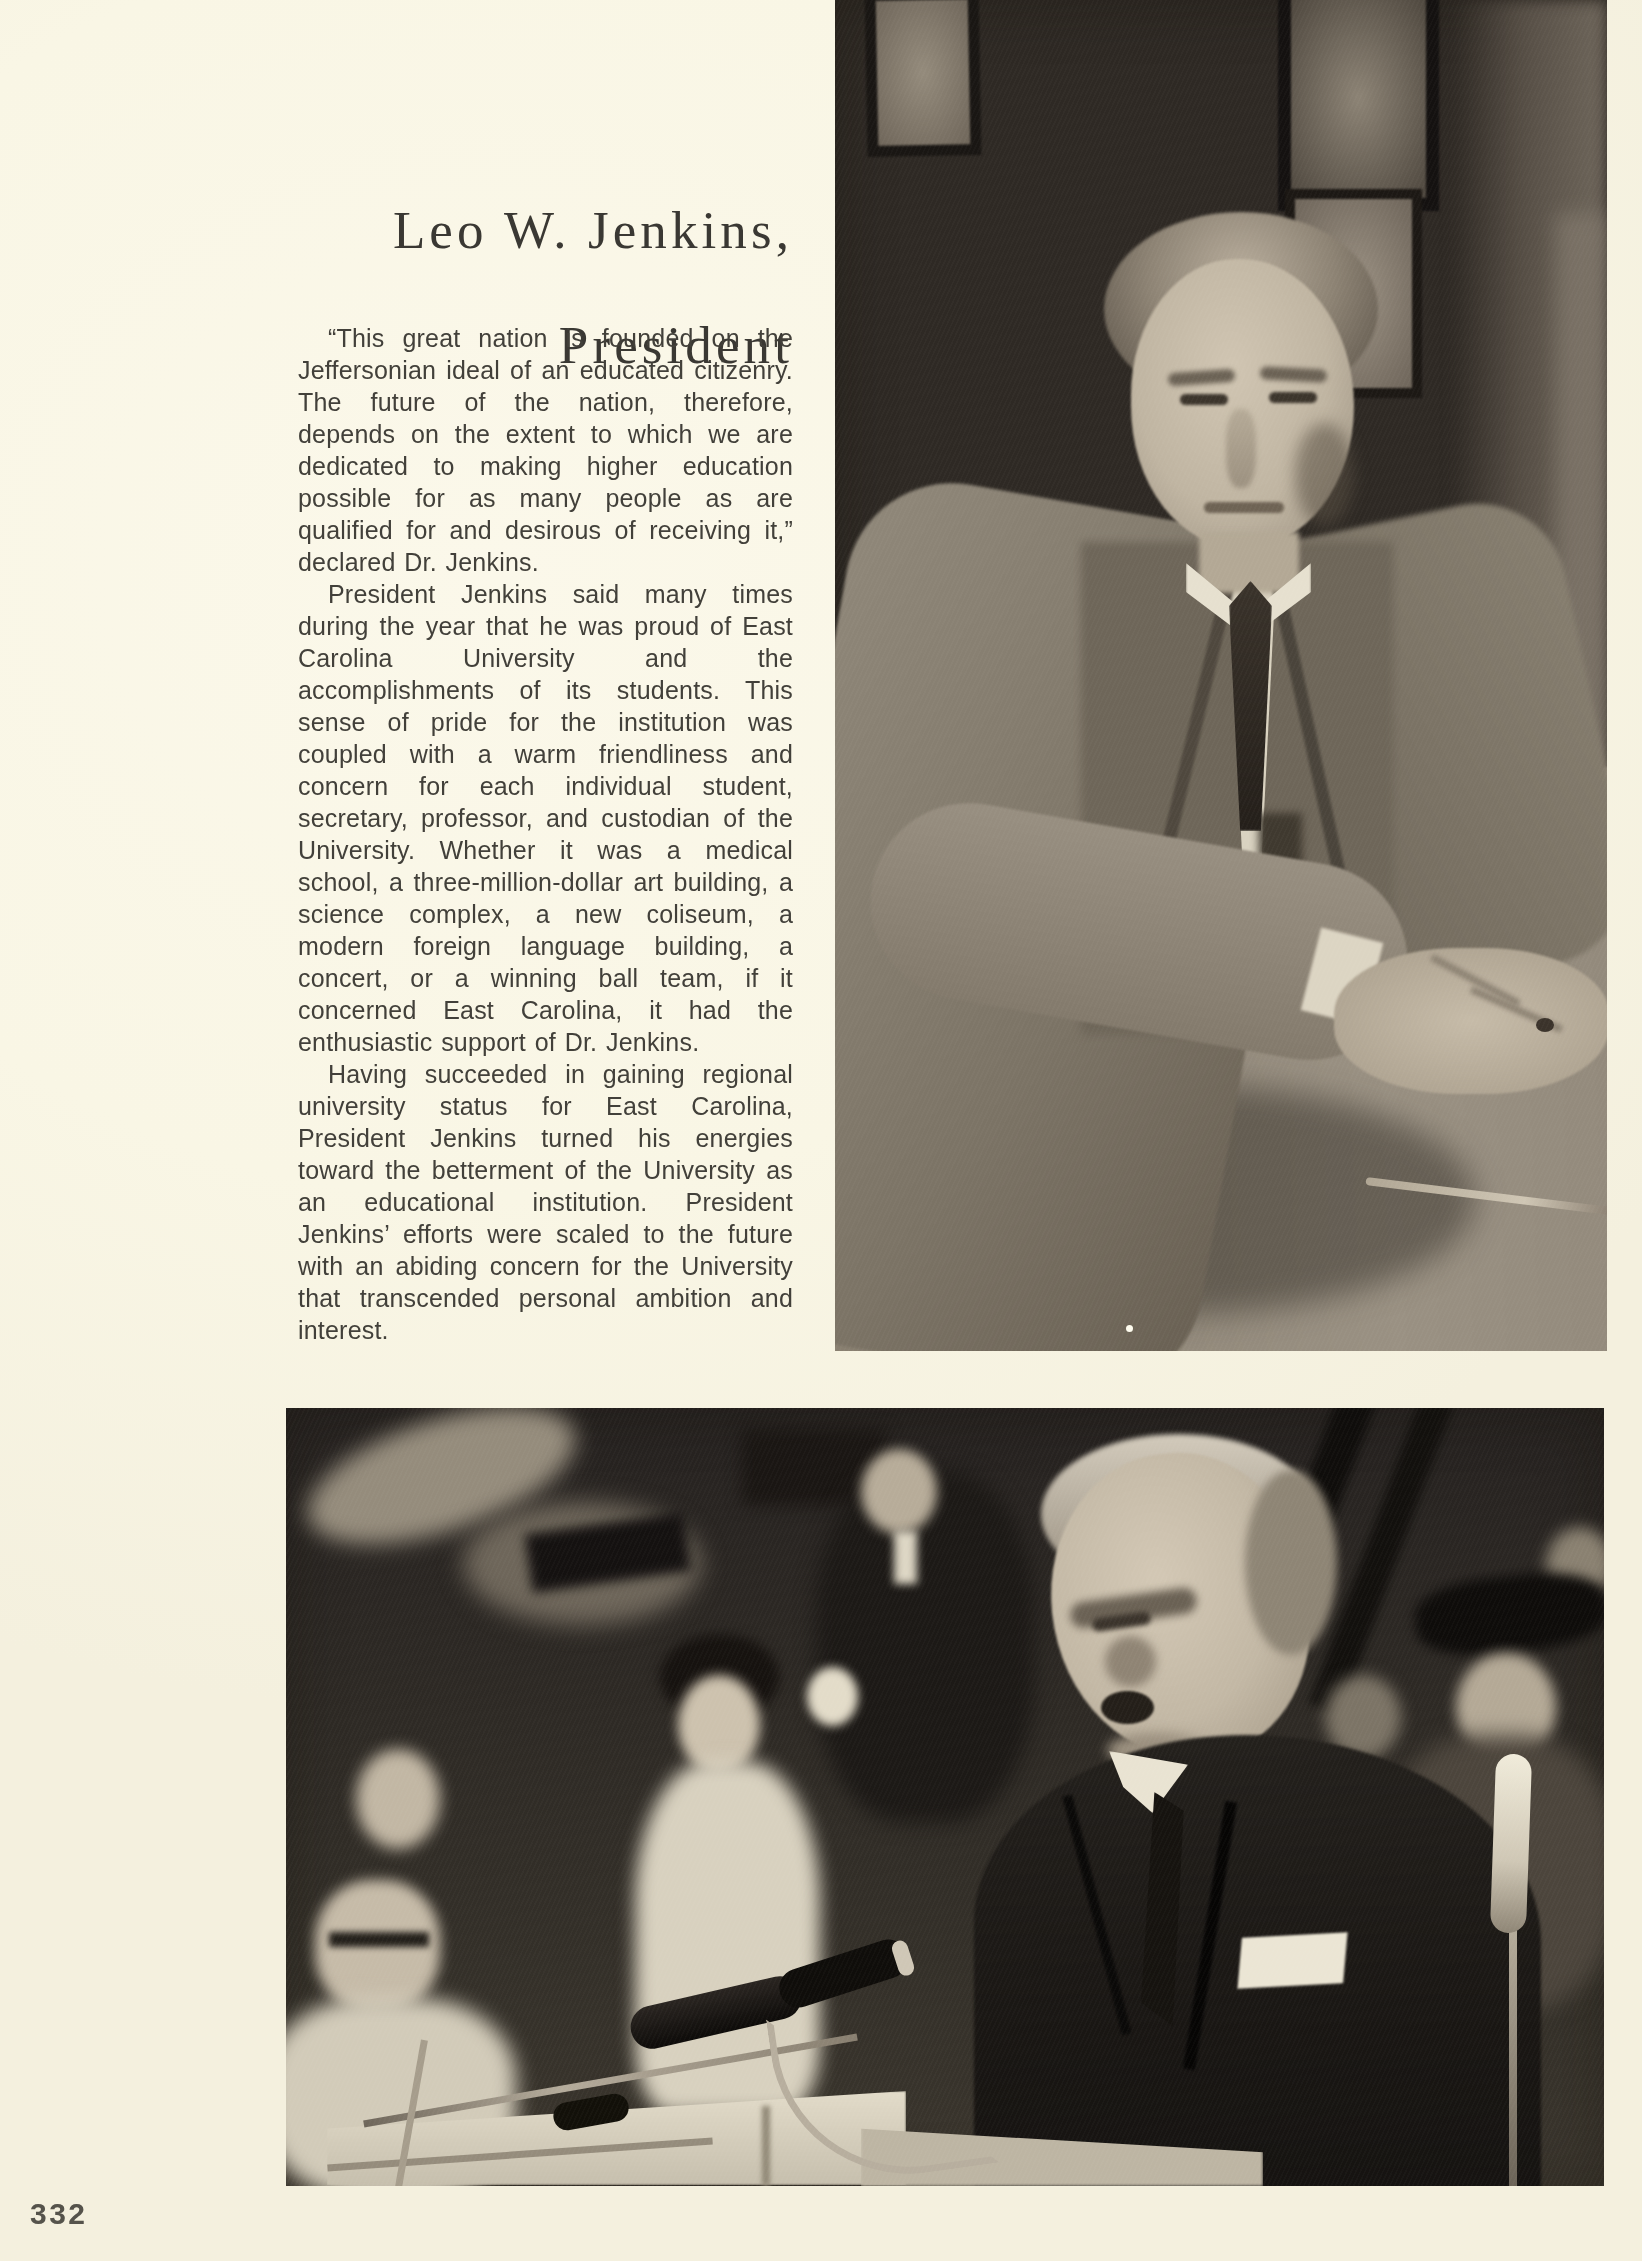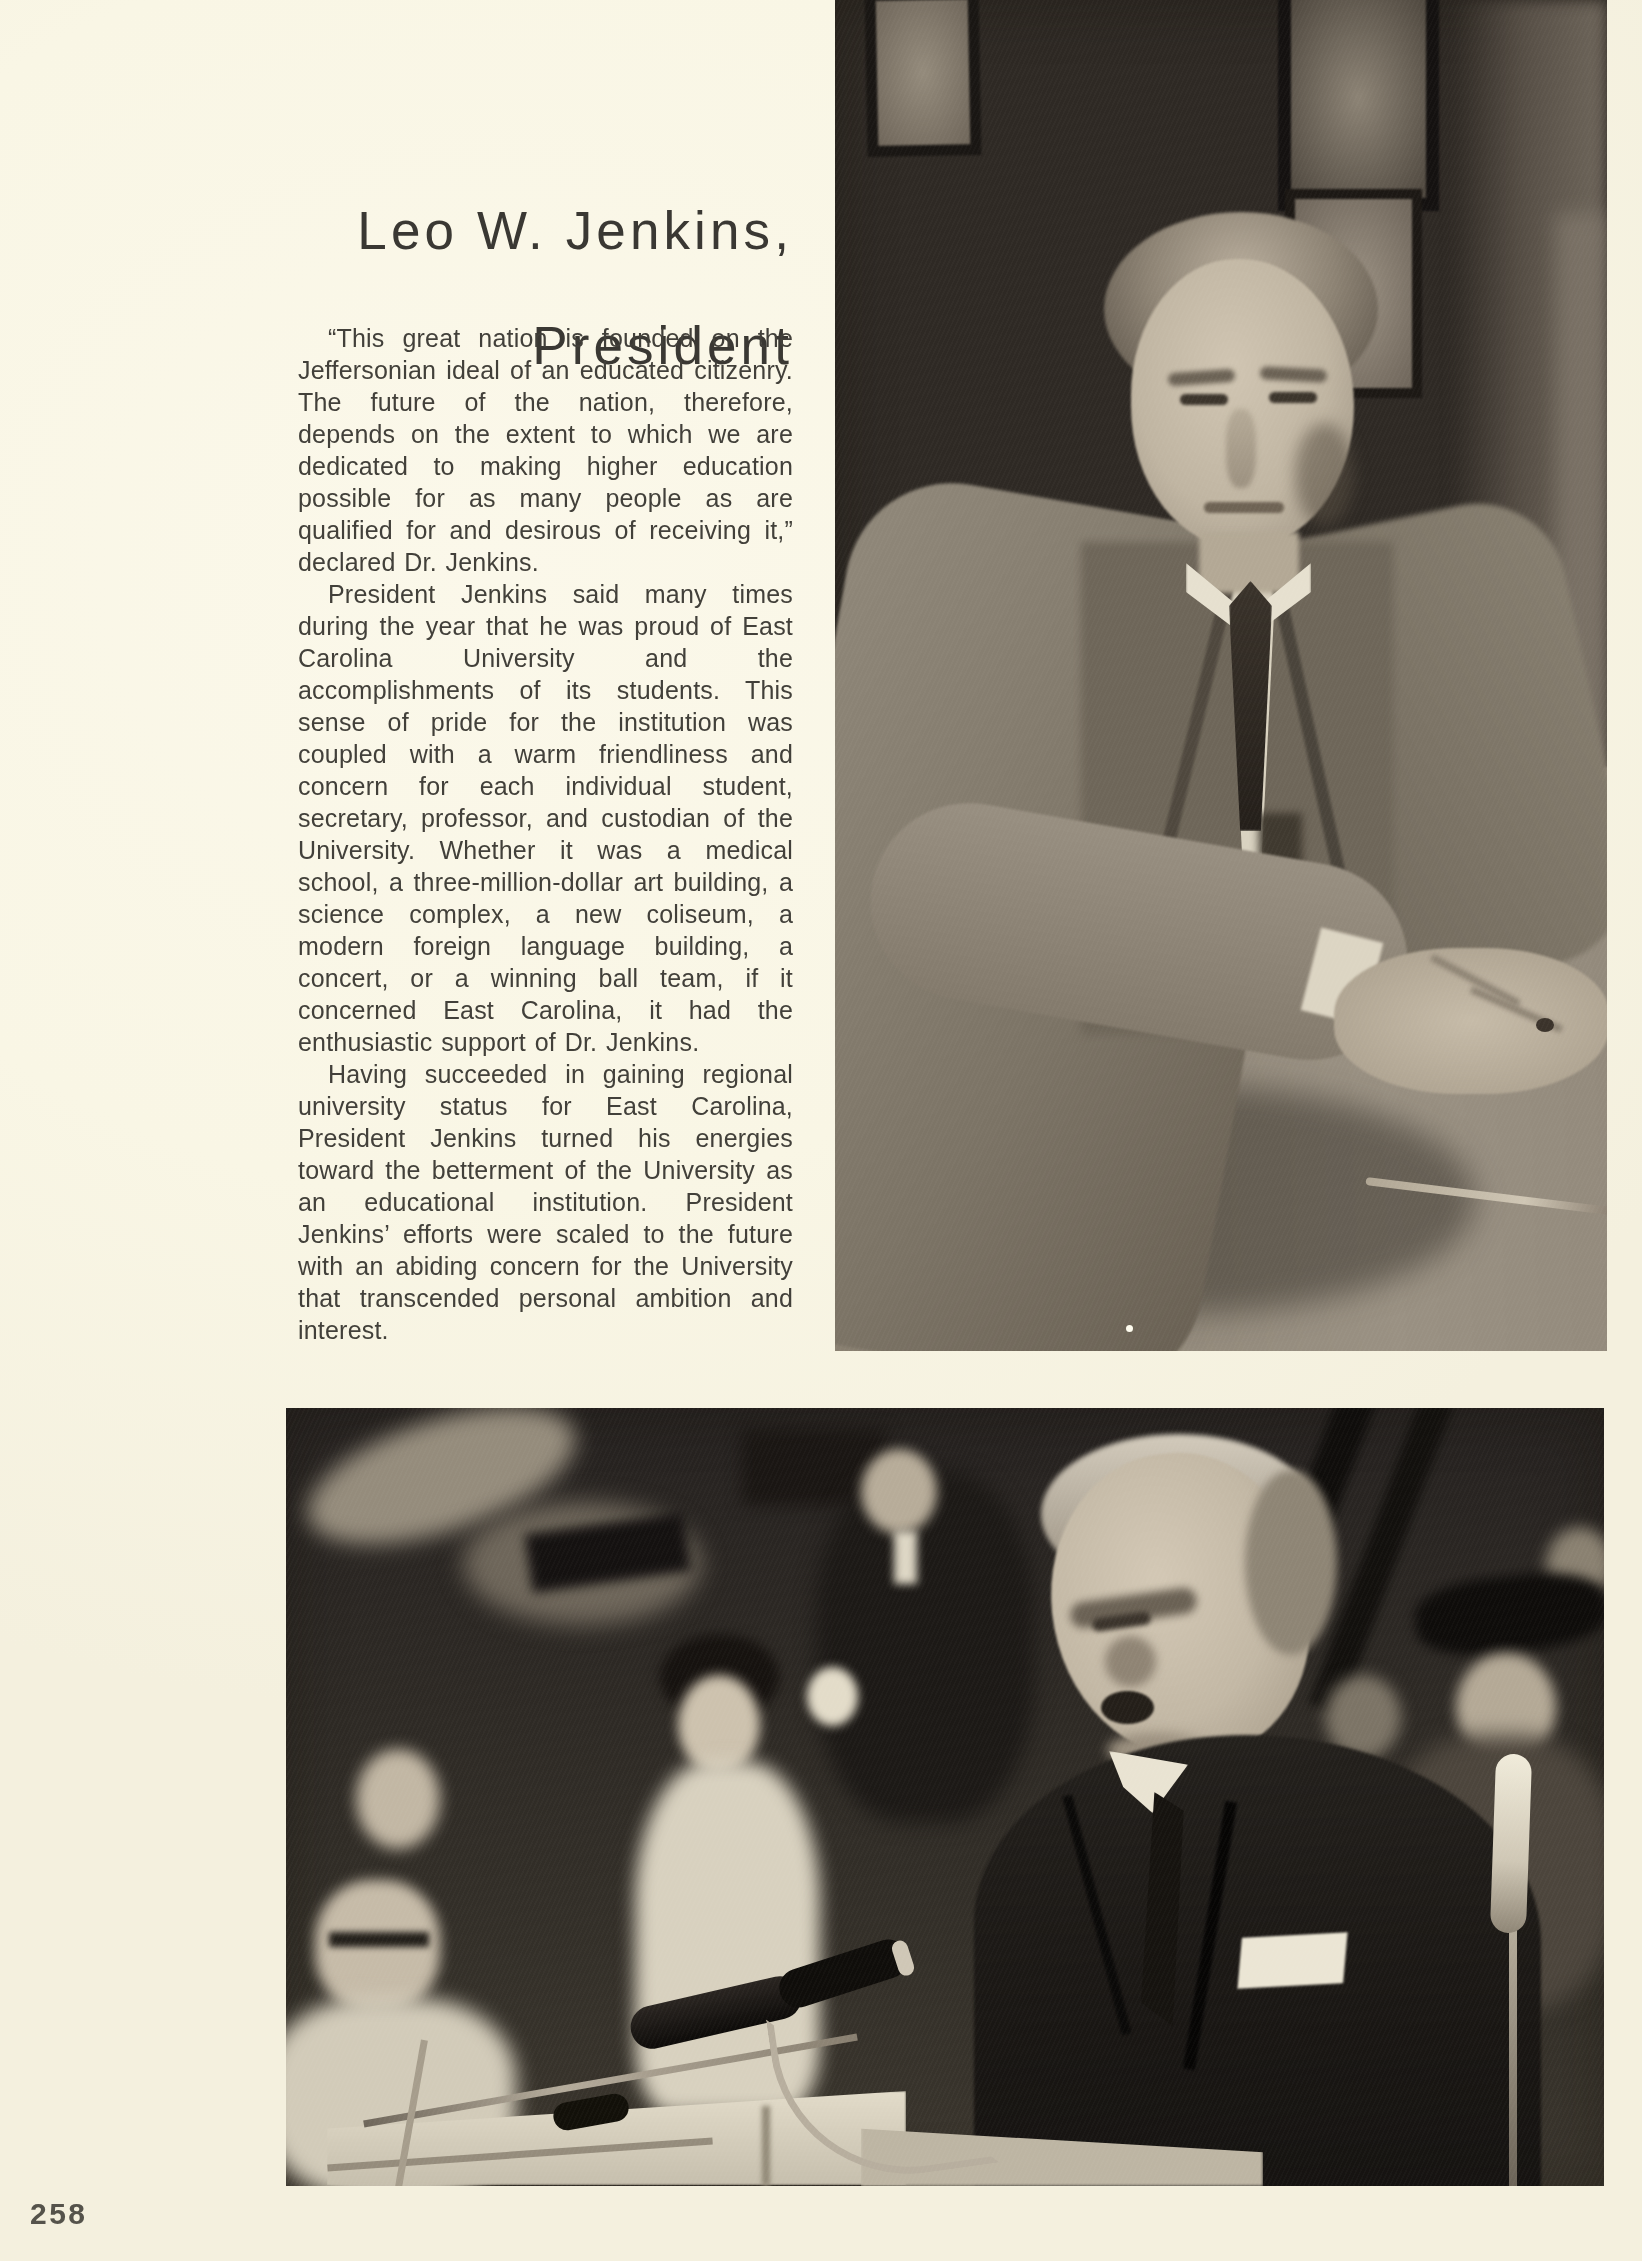--- a/index.html
+++ b/index.html
@@ -1,20 +1,20 @@
 <!DOCTYPE html>
 <html style="font-size:13px"><head>
 <meta charset="utf-8">
 <style>
   html,body{margin:0;padding:0;}
   body{width:1642px;height:2261px;position:relative;font-family:"Liberation Sans",sans-serif;}
   .page{position:absolute;left:0;top:0;width:1642px;height:2261px;overflow:hidden;
         background:radial-gradient(1396px 1150px at 30% 25%, #fbf8ea 0%, #f9f6e5 55%, #f4f0de 100%);}
   .title{position:absolute;left:298px;top:195px;width:495px;text-align:right;
-         color:#3a3833;font-size:53px;line-height:71px;letter-spacing:4.1px;font-weight:400;}
+         color:#3a3833;font-size:53px;line-height:71px;letter-spacing:4.1px;font-weight:400;font-family:Liberation Serif, serif;}
   .bodycol{position:absolute;left:298px;top:322px;width:495px;color:#42403a;
            font-size:25px;line-height:32px;letter-spacing:0.2px;word-spacing:1.6px;
            text-align:justify;}
   .bodycol p{margin:0;text-indent:30px;}
   .pagenum{position:absolute;left:30px;top:2197px;font-size:30px;font-weight:700;
            letter-spacing:2.5px;color:#55534b;}
   .ph{position:absolute;overflow:hidden;box-shadow:inset 0 0 57px rgba(20,16,10,.35);}
   .ph-portrait{left:835px;top:0;width:772px;height:1351px;background:#2e2924;}
   .ph-speech{left:286px;top:1408px;width:1318px;height:778px;
              background:linear-gradient(180deg,#262220 0%,#2e2a25 40%,#343029 72%,#3a352d 100%);}
@@ -133,16 +133,16 @@
     <i class="s" style="left:491px;top:546px;width:133px;height:39px;transform:rotate(-18deg);border-radius:20px;background:#0f0d0a;"></i>
     <i class="s" style="left:609px;top:532px;width:16.4px;height:36px;transform:rotate(-18deg);border-radius:8.2px;background:#cfc7b6;"></i>
     <i class="s" style="left:491px;top:596px;width:197px;height:160px;transform:rotate(-8deg);border:7.4px solid transparent;border-left-color:#b7ae9e;border-bottom-color:#b7ae9e;border-radius:0 0 0 140px;"></i>
     <i class="s" style="left:267px;top:690px;width:76px;height:28px;transform:rotate(-10deg);border-radius:14px;background:#121009;"></i>
     <i class="s" style="left:122px;top:631px;width:6.6px;height:149px;transform:rotate(10deg);background:#a69d8c;"></i>
     <i class="s" style="left:1223px;top:360px;width:8.2px;height:420px;background:linear-gradient(180deg,#d9d2c1,#b3aa99 40%,#6b6357);"></i>
     <i class="s" style="left:1207px;top:346px;width:36px;height:179px;transform:rotate(2deg);border-radius:18px;background:linear-gradient(180deg,#f0ebda,#cfc7b5 60%,#8f8676);"></i>
     <span class="grain"></span>
   </div>
 
-  <div class="pagenum">258</div>
+  <div class="pagenum">332</div>
 
 </div>
 
 
 </body></html>

